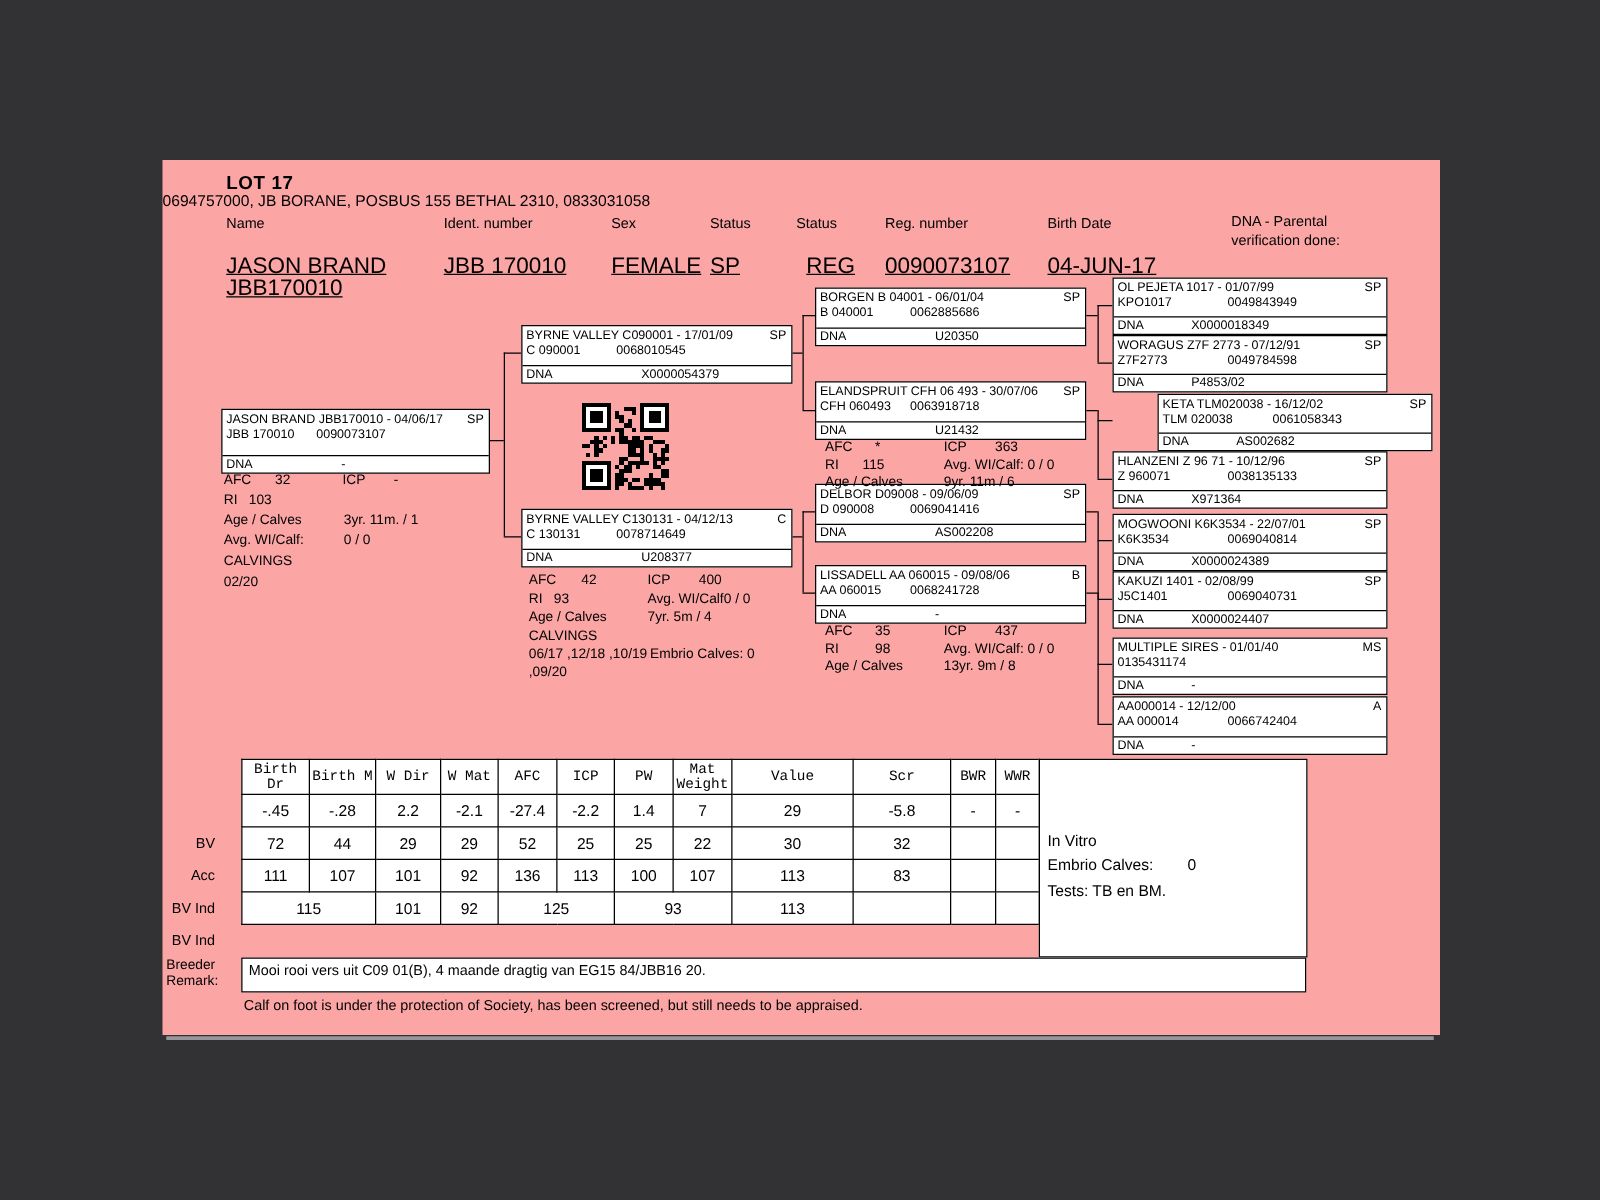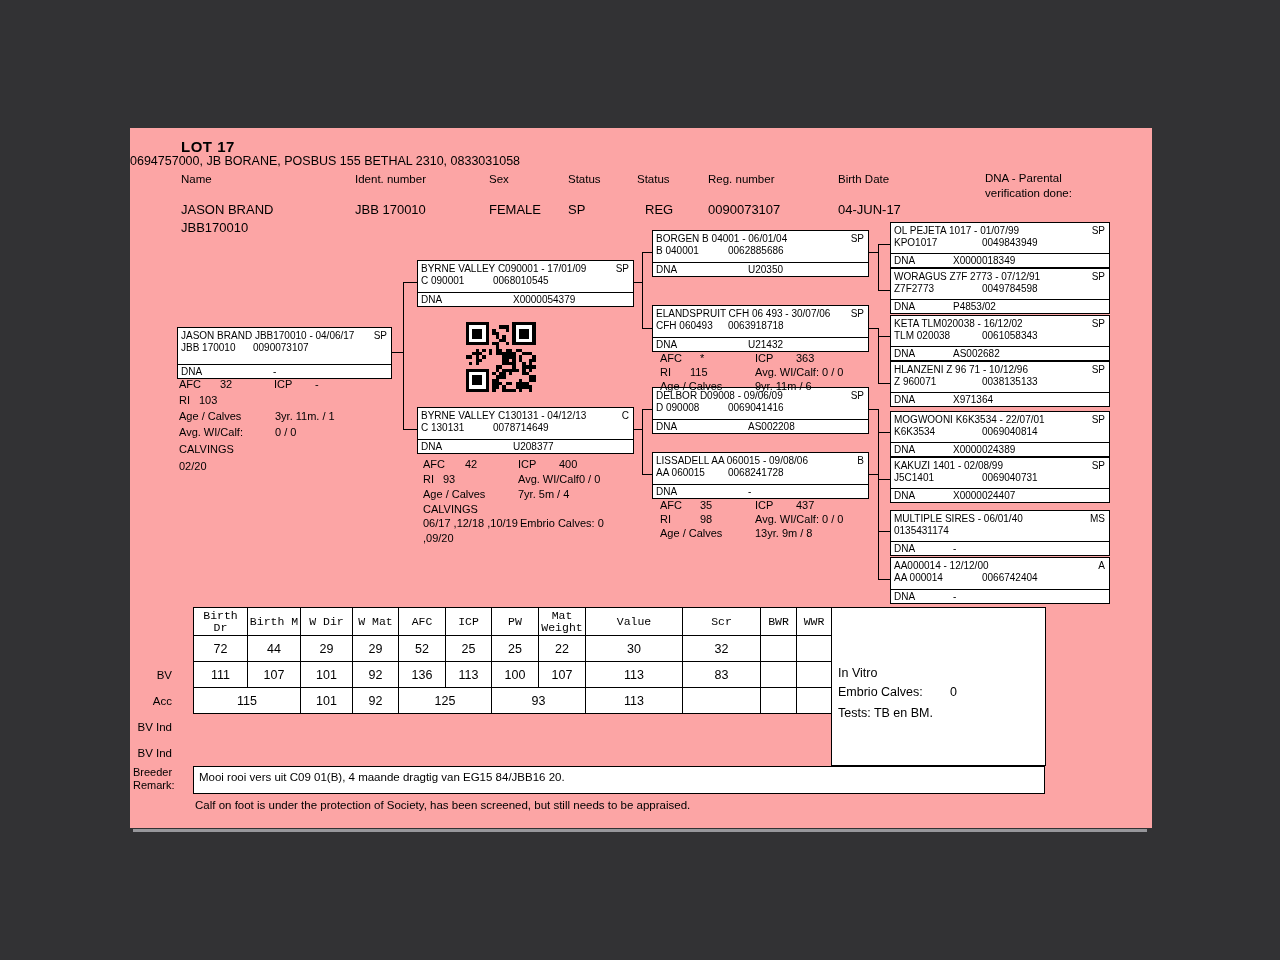--- a/index.html
+++ b/index.html
@@ -4,21 +4,21 @@
 <style>
   html,body{margin:0;padding:0;background:#323234;}
   body{font-family:"Liberation Sans",sans-serif;color:#000;}
   .stage{position:relative;width:1280px;height:960px;background:#323234;overflow:hidden;}
   .sheet{position:absolute;left:130px;top:128px;width:1022px;height:700px;background:#fca5a5;}
   .sheet-shadow{position:absolute;left:133px;top:829px;width:1014px;height:3px;background:#97979b;}
   
   .lot{position:absolute;left:51px;top:10px;font-size:15px;font-weight:bold;letter-spacing:.5px;}
   .contact{position:absolute;left:0;top:26px;width:1010px;text-align:left;font-size:12.5px;}
   .hlabel{position:absolute;font-size:11.5px;white-space:nowrap;}
-  .hval{position:absolute;font-size:13px;white-space:nowrap;}
+  .hval{position:absolute;font-size:18px;white-space:nowrap;text-decoration:underline;}
   
   .pbox{position:absolute;border:1px solid #000;background:#fff;font-size:10px;line-height:12px;}
   .pbox .nm{position:absolute;left:3px;top:2px;white-space:nowrap;}
   .pbox .tag{position:absolute;right:4px;top:2px;}
   .pbox .ids{position:absolute;left:3px;top:14px;white-space:nowrap;}
   .pbox .ids .id1{display:inline-block;min-width:72px;}
   .pbox .dna{position:absolute;left:0;right:0;bottom:0;height:13px;border-top:1px solid #000;}
   .pbox .dna .dl{position:absolute;left:3px;top:1px;}
   .pbox .dna .dv{position:absolute;left:95px;top:1px;}
   .pbox.g3 .dna .dv{left:62px;}
@@ -314,21 +314,21 @@
     </div>
     <div class="pbox g3" style="left:760px;top:140px;width:218px;height:44px">
       <span class="nm">WORAGUS Z7F 2773 - 07/12/91</span>
       <span class="tag">SP</span>
       <span class="ids"><span class="id1">Z7F2773</span><span>0049784598</span></span>
       <span class="dna">
           <span class="dl">DNA</span>
           <span class="dv">P4853/02</span>
         </span>
     </div>
-    <div class="pbox g3" style="left:760px;top:187px;width:218px;height:44px">
+    <div class="pbox g3" style="left:796px;top:187px;width:218px;height:44px">
       <span class="nm">KETA TLM020038 - 16/12/02</span>
       <span class="tag">SP</span>
       <span class="ids"><span class="id1">TLM 020038</span><span>0061058343</span></span>
       <span class="dna">
           <span class="dl">DNA</span>
           <span class="dv">AS002682</span>
         </span>
     </div>
     <div class="pbox g3" style="left:760px;top:233px;width:218px;height:44px">
       <span class="nm">HLANZENI Z  96 71 - 10/12/96</span>
@@ -351,21 +351,21 @@
     <div class="pbox g3" style="left:760px;top:329px;width:218px;height:44px">
       <span class="nm">KAKUZI 1401 - 02/08/99</span>
       <span class="tag">SP</span>
       <span class="ids"><span class="id1">J5C1401</span><span>0069040731</span></span>
       <span class="dna">
           <span class="dl">DNA</span>
           <span class="dv">X0000024407</span>
         </span>
     </div>
     <div class="pbox g3" style="left:760px;top:382px;width:218px;height:44px">
-      <span class="nm">MULTIPLE SIRES - 06/01/40</span>
+      <span class="nm">MULTIPLE SIRES - 01/01/40</span>
       <span class="tag">MS</span>
       <span class="ids"><span class="id1">  0135431174</span><span></span></span>
       <span class="dna">
           <span class="dl">DNA</span>
           <span class="dv">-</span>
         </span>
     </div>
     <div class="pbox g3" style="left:760px;top:429px;width:218px;height:45px">
       <span class="nm">AA000014 - 12/12/00</span>
       <span class="tag">A</span>
@@ -498,20 +498,34 @@
           <th>PW</th>
           <th>Mat Weight</th>
           <th>Value</th>
           <th>Scr</th>
           <th>BWR</th>
           <th>WWR</th>
         </tr>
       </thead>
       <tbody>
         <tr class="dr">
+          <td>-.45</td>
+          <td>-.28</td>
+          <td>2.2</td>
+          <td>-2.1</td>
+          <td>-27.4</td>
+          <td>-2.2</td>
+          <td>1.4</td>
+          <td>7</td>
+          <td>29</td>
+          <td>-5.8</td>
+          <td>-</td>
+          <td>-</td>
+        </tr>
+        <tr class="dr">
           <td>72</td>
           <td>44</td>
           <td>29</td>
           <td>29</td>
           <td>52</td>
           <td>25</td>
           <td>25</td>
           <td>22</td>
           <td>30</td>
           <td>32</td>

